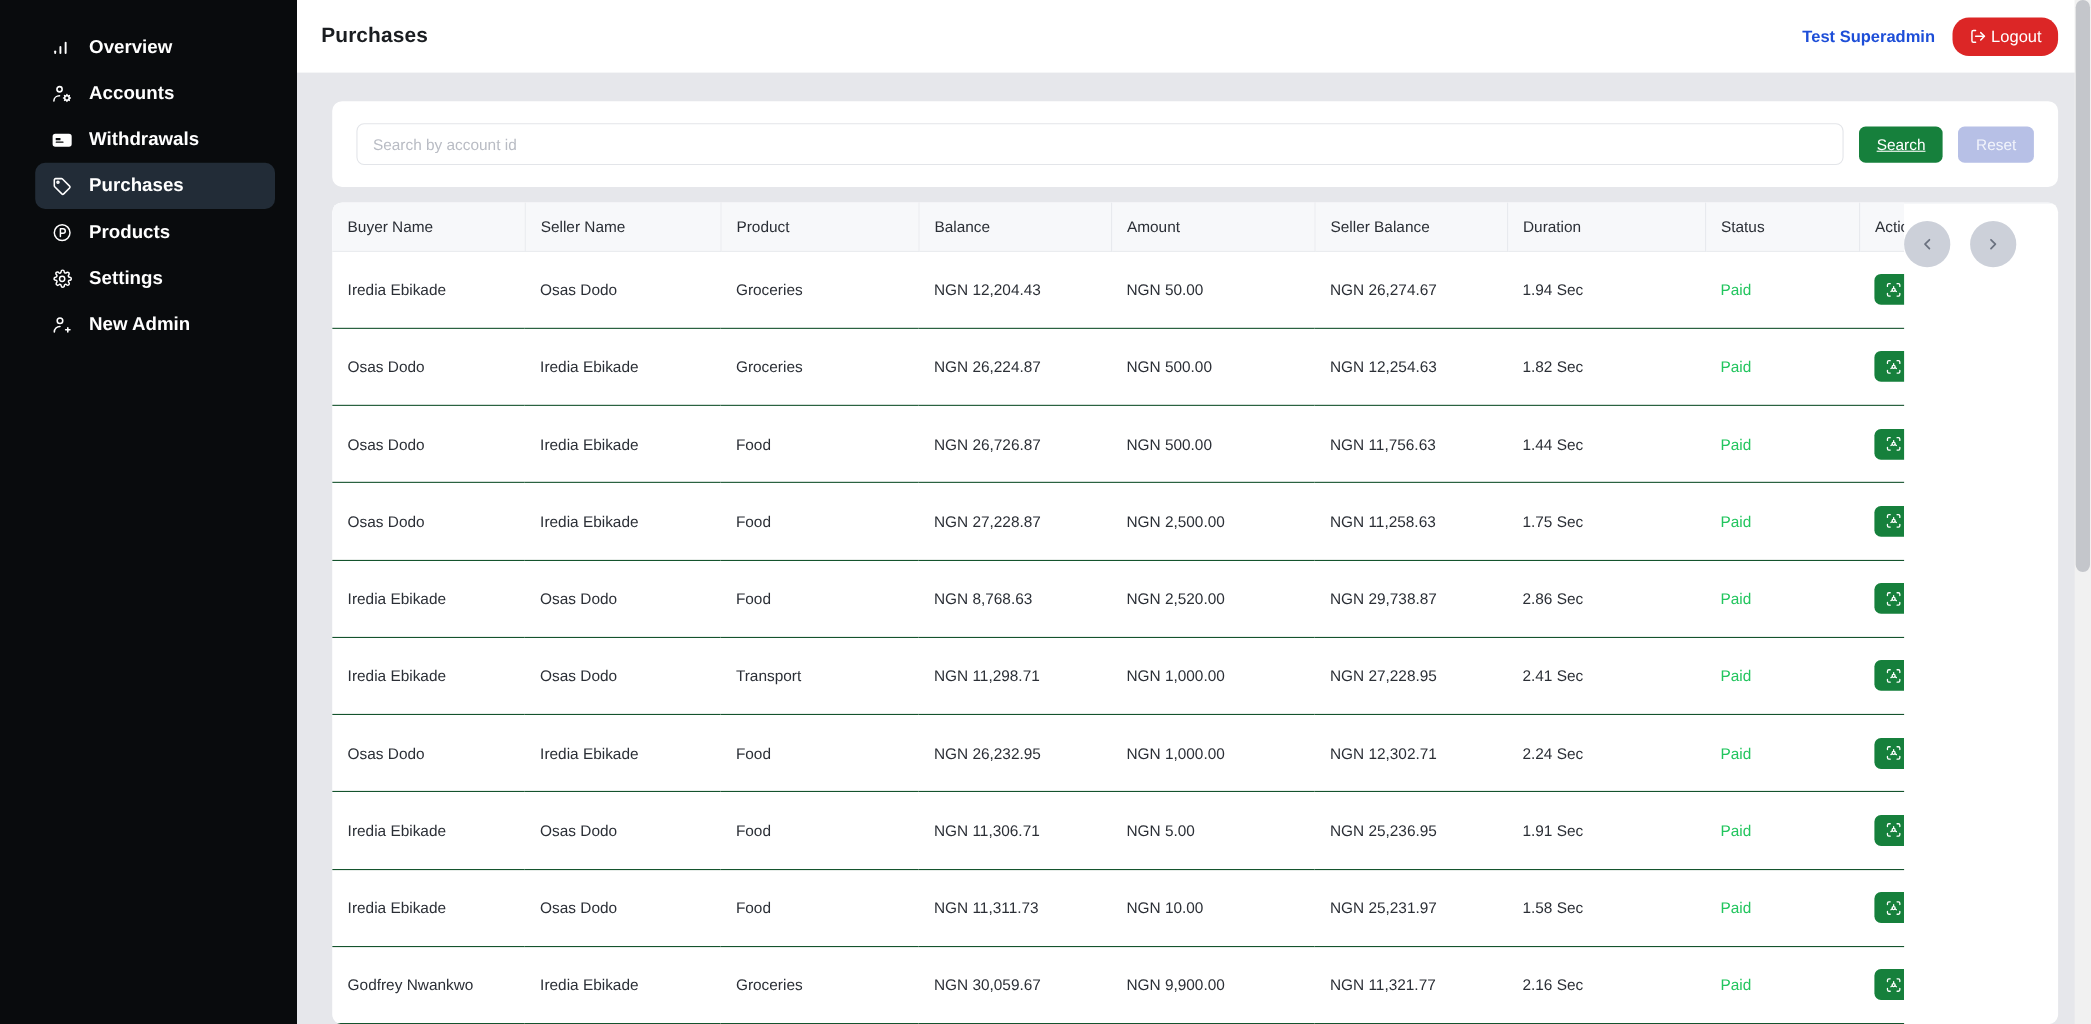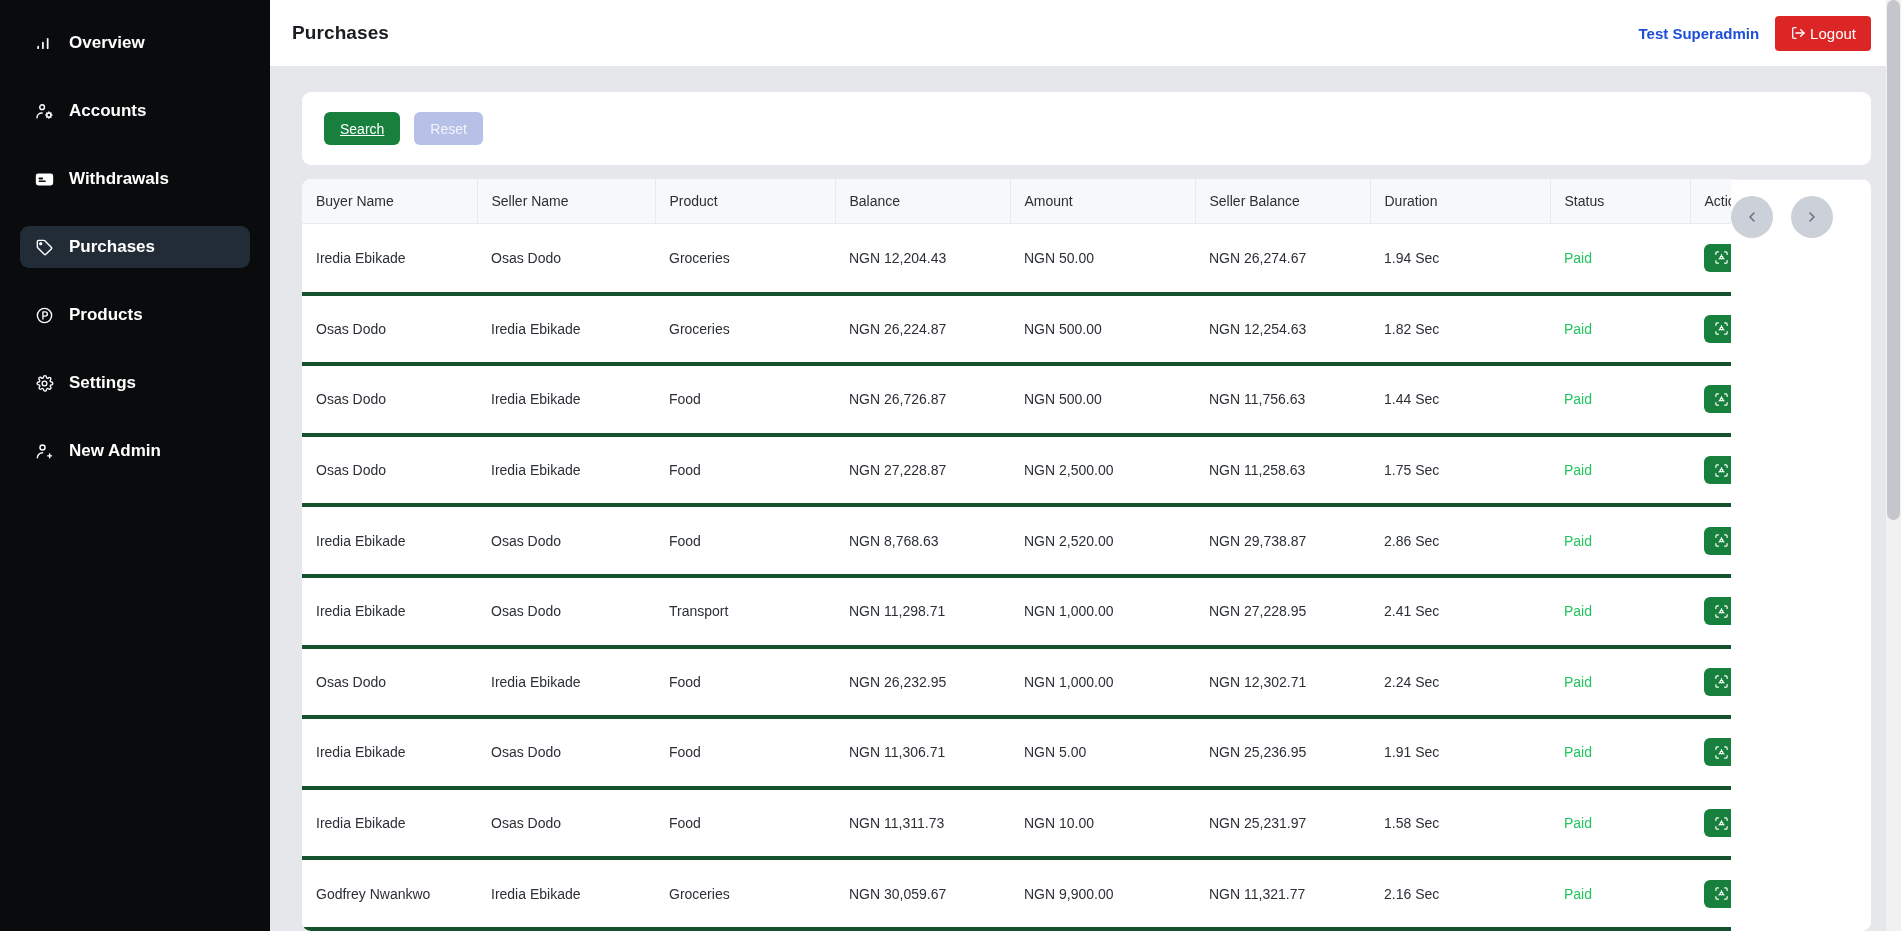--- a/index.html
+++ b/index.html
@@ -13,23 +13,24 @@
 
   
   .sidebar {
     width: 270px;
     min-width: 270px;
     height: 931px;
     background: #090b0d;
     padding-top: 22px;
     display: flex;
     flex-direction: column;
-    gap: 26px;
+    gap: 0;
     position: relative;
     z-index: 5;
+    padding-left: 12px;
   }
   .nav-item {
     display: flex;
     align-items: center;
     gap: 15px;
     height: 42px;
     margin: 0 20px;
     padding: 0 15px;
     border-radius: 9px;
     color: #ffffff;
@@ -80,21 +81,21 @@
     color: #1d4ed8;
     font-weight: bold;
   }
   .logout-btn {
     display: flex;
     align-items: center;
     gap: 4px;
     background: #dc2626;
     color: #ffffff;
     border: none;
-    border-radius: 4px;
+    border-radius: 15px;
     height: 35px;
     padding: 0 15px;
     font-size: 15px;
     font-family: "Liberation Sans", sans-serif;
     cursor: pointer;
   }
   .logout-btn svg { width: 16px; height: 16px; display:block; }
 
   .content {
     flex: 1;
@@ -161,21 +162,21 @@
     font-size: 14px;
     font-weight: normal;
     color: #2b2f36;
     padding: 0 14px;
     border-right: 1px solid #e8eaee;
     border-bottom: 1px solid #e8eaee;
     white-space: nowrap;
     overflow: hidden;
   }
   th:last-child { border-right: none; }
-  tbody tr { height: 66px; border-bottom: 4px solid #14532d; }
+  tbody tr { height: 66px; border-bottom: 1px solid #14532d; }
   td {
     font-size: 14px;
     color: #2b2f36;
     padding: 0 14px;
     white-space: nowrap;
     overflow: hidden;
   }
   td.status { color: #22c55e; }
   .view-btn {
     width: 34px; height: 28px;
@@ -334,20 +335,21 @@
             </svg>
           </span>
           <span>Logout</span>
         </button>
       </div>
     </div>
 
     <div class="content">
 
       <div class="search-panel">
+        <input class="search-input" type="text" placeholder="Search by account id" style="">
         <button class="btn btn-search">Search</button>
         <button class="btn btn-reset">Reset</button>
       </div>
 
       <div class="table-panel">
         <table>
           <colgroup>
             <col class="c0">
               <col class="c1">
               <col class="c2">

